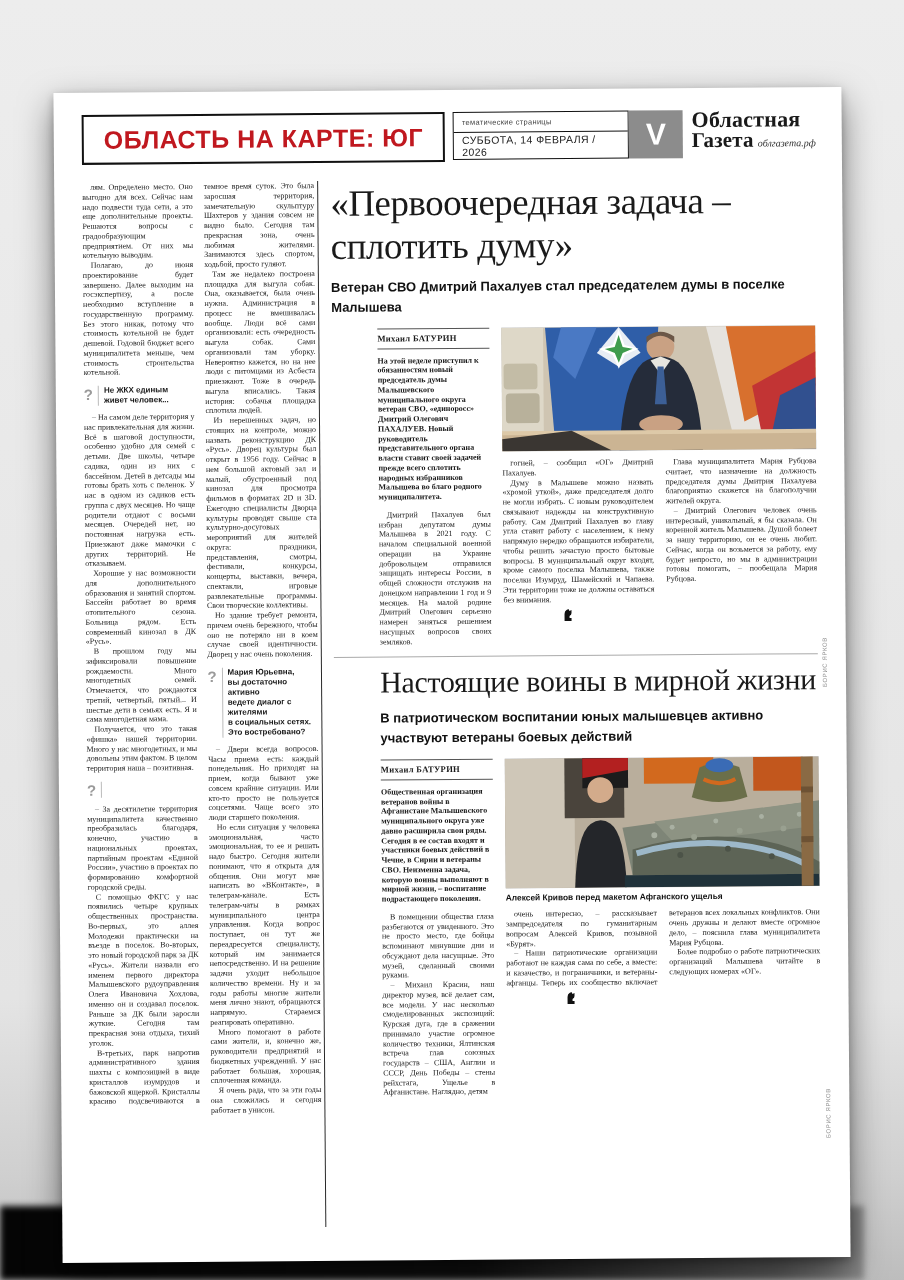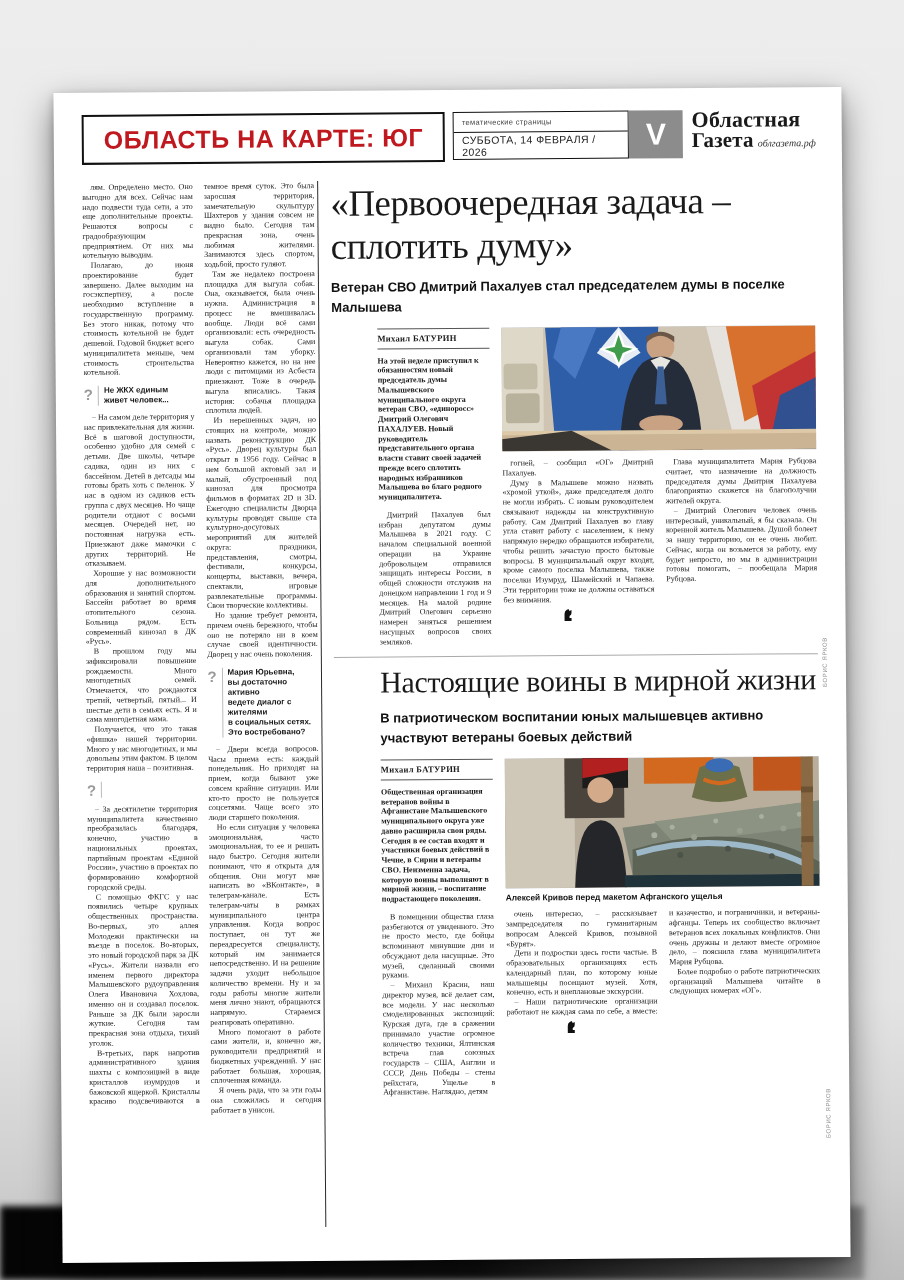--- a/index.html
+++ b/index.html
@@ -240,21 +240,20 @@
               <circle cx="300" cy="90" r="2.5" fill="#4c5348"></circle>
             <rect x="120" y="118" width="196" height="12" fill="#20323a"></rect>
             <rect x="298" y="0" width="12" height="130" fill="#8a6a44"></rect>
             <rect x="298" y="30" width="12" height="6" fill="#6d5234"></rect>
             <rect x="298" y="80" width="12" height="6" fill="#6d5234"></rect>
           </svg>
           <span class="credit">БОРИС ЯРКОВ</span>
           <div class="caption">Алексей Кривов перед макетом Афганского ущелья</div>
           <div class="after">
               <p class="para">очень интересно, – рассказывает зампредседателя по гуманитарным вопросам Алексей Кривов, позывной «Бурят».</p>
-              <p class="para">Дети и подростки здесь гости частые. В образовательных организациях есть календарный план, по которому юные малышевцы посещают музей. Хотя, конечно, есть и внеплановые экскурсии.</p>
               <p class="para">– Наши патриотические организации работают не каждая сама по себе, а вместе: и казачество, и пограничники, и ветераны-афганцы. Теперь их сообщество включает ветеранов всех локальных конфликтов. Они очень дружны и делают вместе огромное дело, – пояснила глава муниципалитета Мария Рубцова.</p>
               <p class="para">Более подробно о работе патриотических организаций Малышева читайте в следующих номерах «ОГ».</p>
             </div>
           <svg class="endmark" width="9" height="12" viewBox="0 0 9 12" xmlns="http://www.w3.org/2000/svg">
             <path d="M1,12 L1,5 Q1,2 3,1 L5,0 L6,2 L8,1 L8,4 Q8,6 6,7 L6,9 L8,9 L8,12 Z" fill="#111"></path>
           </svg>
         </div>
       </div>
     </div>
 

